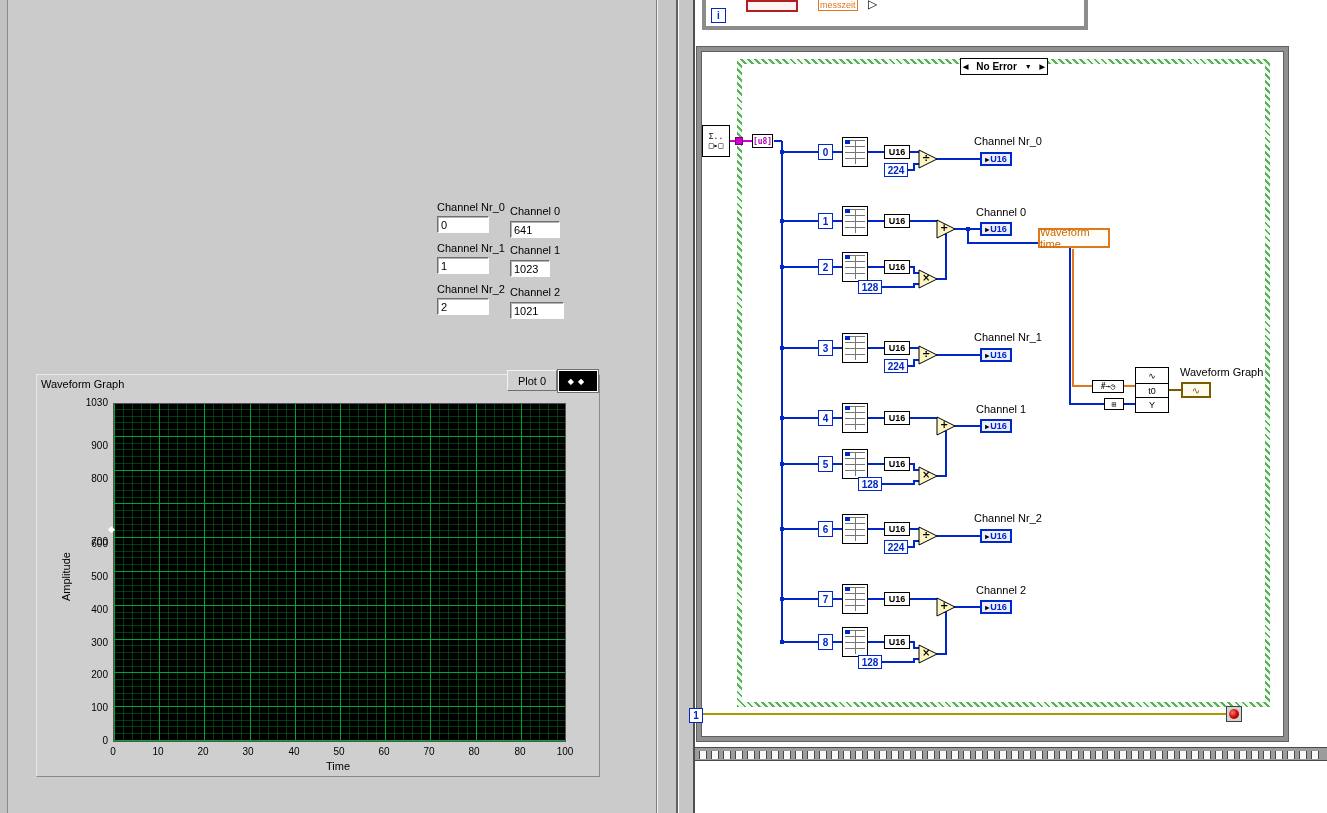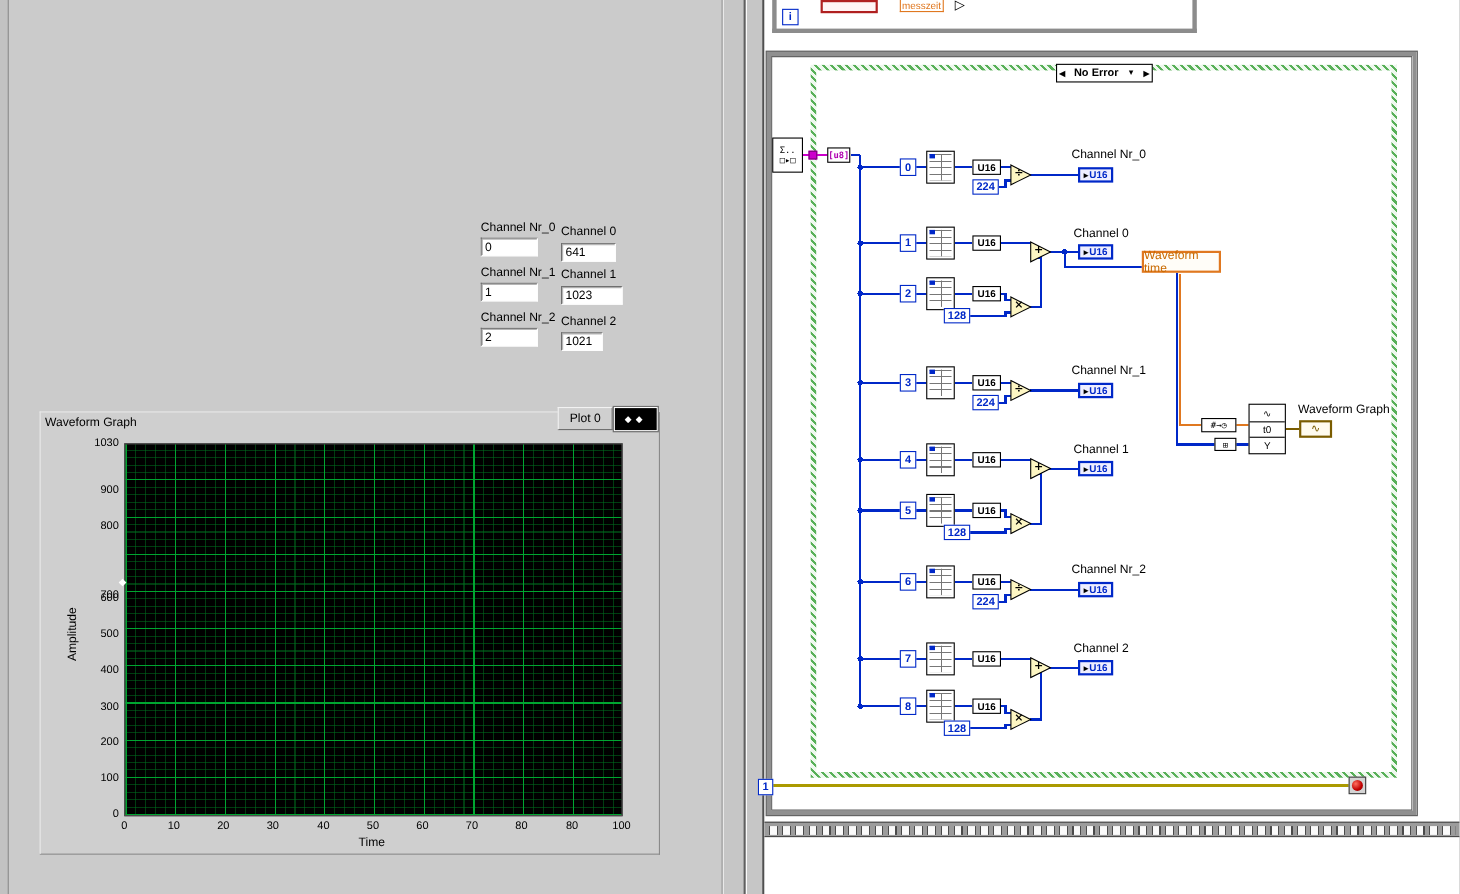--- a/index.html
+++ b/index.html
@@ -57,25 +57,25 @@
   <div class="abs" style="left:0;top:0;width:656px;height:813px;background:#cbcbcb"></div>
   <div class="abs" style="left:0;top:0;width:8px;height:813px;background:#c2c2c2;border-right:1px solid #8a8a8a"></div>
 
   <div class="lbl" style="left:437px;top:201px">Channel Nr_0</div>
   <input class="fp-input" style="left: 437px; top: 216px; width: 52px;" value="0">
   <div class="lbl" style="left:510px;top:205px">Channel 0</div>
   <input class="fp-input" style="left: 510px; top: 221px; width: 50px;" value="641">
   <div class="lbl" style="left:437px;top:242px">Channel Nr_1</div>
   <input class="fp-input" style="left: 437px; top: 257px; width: 52px;" value="1">
   <div class="lbl" style="left:510px;top:244px">Channel 1</div>
-  <input class="fp-input" style="left: 510px; top: 260px; width: 56px;" value="1023">
+  <input class="fp-input" style="left: 510px; top: 260px; width: 40px;" value="1023">
   <div class="lbl" style="left:437px;top:283px">Channel Nr_2</div>
   <input class="fp-input" style="left: 437px; top: 298px; width: 52px;" value="2">
   <div class="lbl" style="left:510px;top:286px">Channel 2</div>
-  <input class="fp-input" style="left: 510px; top: 302px; width: 38px;" value="1021">
+  <input class="fp-input" style="left: 510px; top: 302px; width: 54px;" value="1021">
 
   <div class="abs" style="left:36px;top:374px;width:564px;height:403px;background:#cfcfcf;border:1px solid;border-color:#e8e8e8 #8a8a8a #8a8a8a #e8e8e8"></div>
   <div class="lbl" style="left:41px;top:378px">Waveform Graph</div>
   <div class="legend-label" style="left:507px;top:370px;width:50px;height:21px">Plot 0</div>
   <div class="swatch" style="left:558px;top:370px;width:40px;height:22px">
     <span>◆◆</span>
   </div>
   <div id="plot"></div>
   <span class="abs" style="left:108px;top:524px;color:#fff;font-size:9px;z-index:2">◆</span>
 

